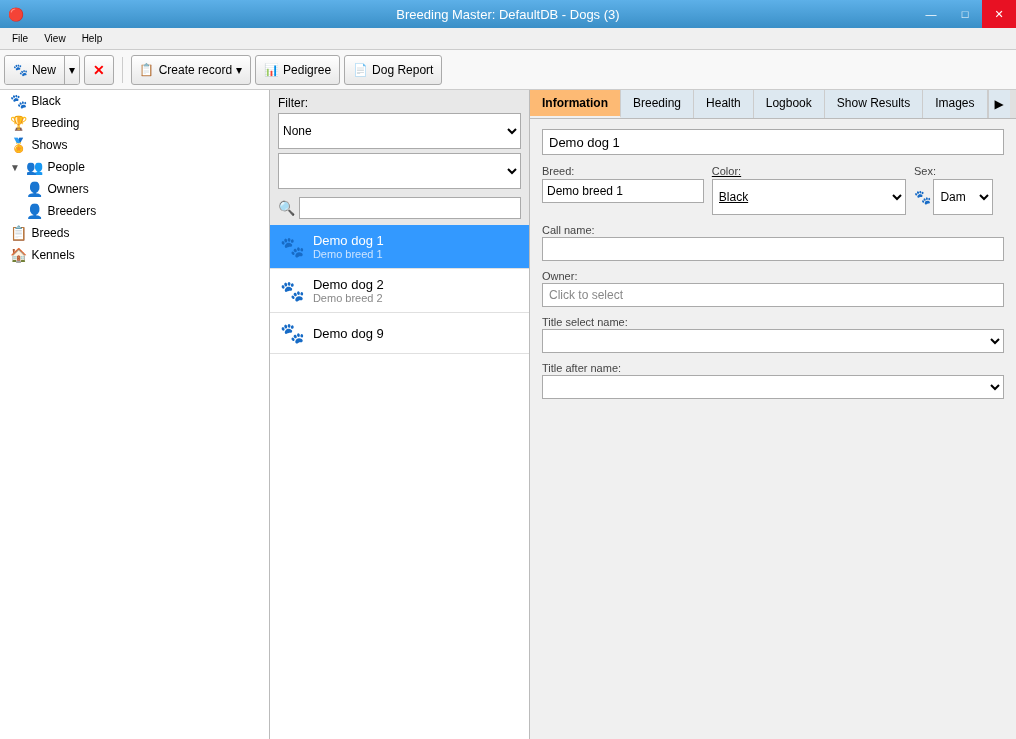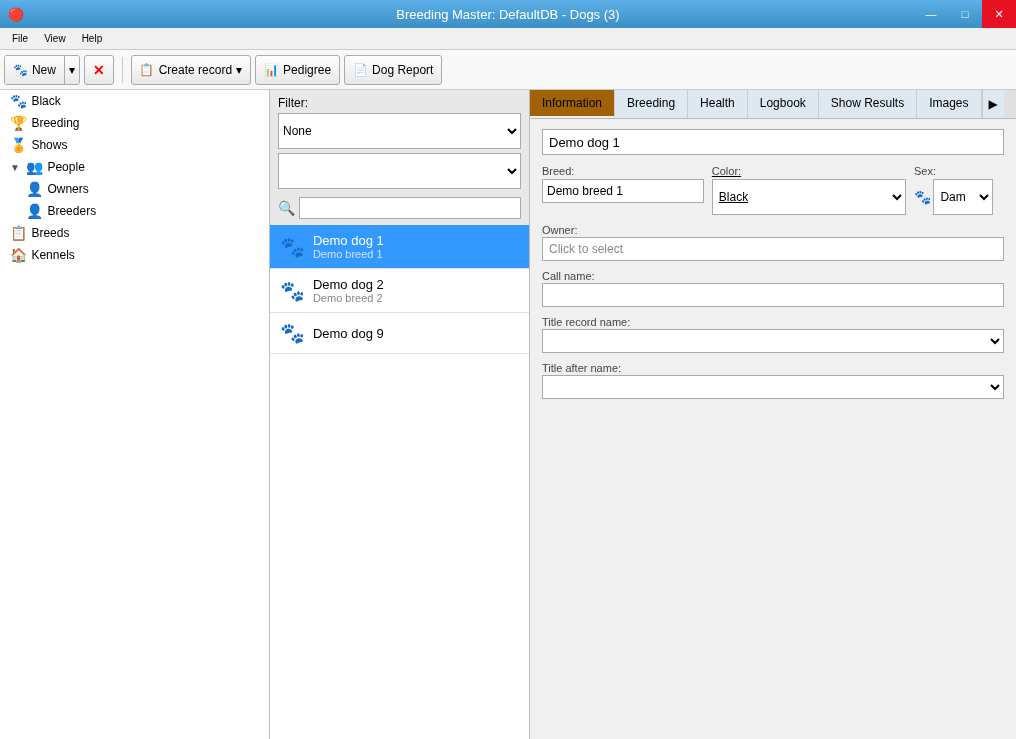--- a/index.html
+++ b/index.html
@@ -175,23 +175,23 @@
     }
     .tab {
       padding: 6px 12px;
       cursor: pointer;
       font-size: 12px;
       border-right: 1px solid #ccc;
       background: #dde8f0;
       white-space: nowrap;
     }
     .tab.active {
-      background: #a16207;
+      background: #fdba74;
       border-bottom: 2px solid #f0f0f0;
-      font-weight: 400;
+      font-weight: 700;
     }
     .tab-scroll-btn {
       padding: 4px 6px;
       cursor: pointer;
       font-size: 12px;
       background: #dde8f0;
       border-left: 1px solid #ccc;
       display: flex;
       align-items: center;
     }
@@ -435,33 +435,33 @@
             <span class="sex-icon">🐾</span>
             <select class="form-select" style="width: 60px;">
               <option>Dam</option>
               <option>Sire</option>
             </select>
           </div>
         </div>
       </div>
 
       <div class="form-group-full">
+        <label class="form-label">Call name:</label>
+        <input type="text" class="form-field-full" value="" style="">
+      </div>
+
+      <div class="form-group-full">
         <label class="form-label">Owner:</label>
         <div class="owner-click">
           <span>Click to select</span>
         </div>
       </div>
 
       <div class="form-group-full">
-        <label class="form-label">Call name:</label>
-        <input type="text" class="form-field-full" value="" style="">
-      </div>
-
-      <div class="form-group-full">
-        <label class="form-label">Title record name:</label>
+        <label class="form-label">Title select name:</label>
         <select class="form-select" style="width: 100%; height: 24px;">
           <option></option>
         </select>
       </div>
 
       <div class="form-group-full">
         <label class="form-label">Title after name:</label>
         <select class="form-select" style="width: 100%; height: 24px;">
           <option></option>
         </select>

